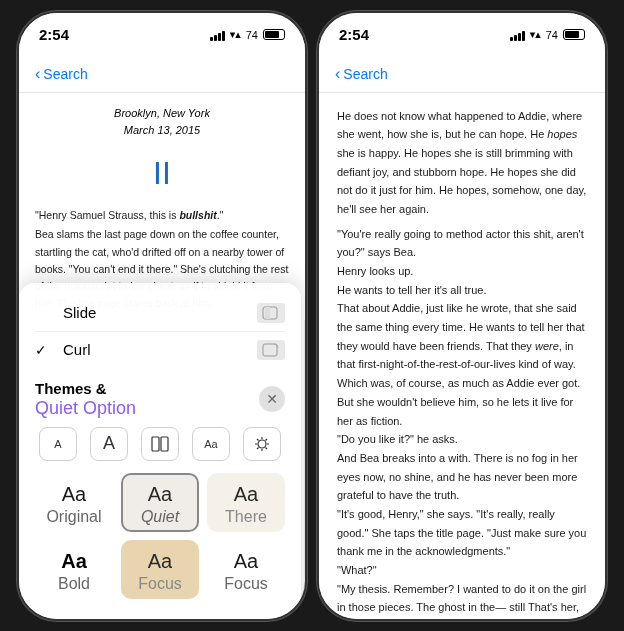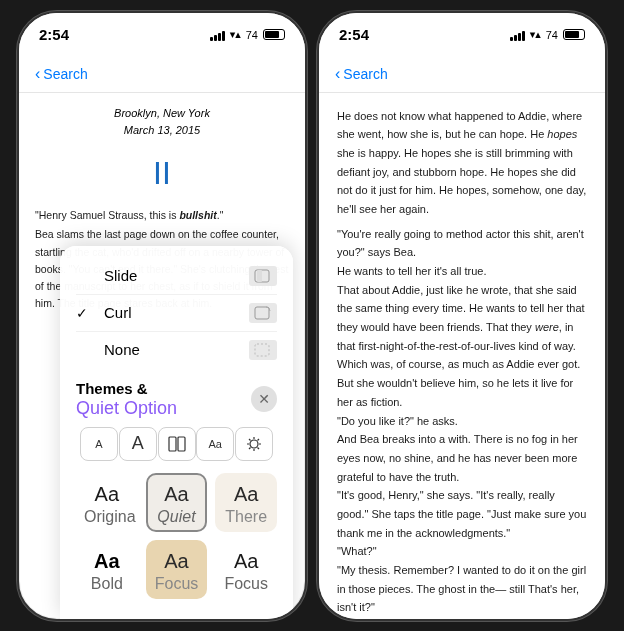--- a/index.html
+++ b/index.html
@@ -129,27 +129,26 @@
     }
 
     .book-italic { font-style: italic; }
     .book-bold { font-weight: bold; font-style: italic; }
 
     
     .overlay-panel {
       position: absolute;
       bottom: 0;
       left: 0;
-      right: 12px;
+      right: 4px;
       background: rgba(255,255,255,0.97);
       border-radius: 16px 16px 0 0;
       padding: 12px 16px 20px;
       box-shadow: 0 -4px 20px rgba(0,0,0,0.15);
       z-index: 20;
-      margin-left: 41px;
     }
 
     
     .transition-options {
       margin-bottom: 12px;
     }
 
     .transition-option {
       display: flex;
       align-items: center;
@@ -406,31 +405,20 @@
             <span>Curl</span>
           </span>
           <div class="transition-icon">
             <svg width="18" height="14">
               <rect x="1" y="1" width="14" height="12" rx="2" fill="none" stroke="#999" stroke-width="1"></rect>
               <path d="M12 1 Q16 1 16 5" fill="none" stroke="#aaa" stroke-width="1"></path>
               <path d="M10 1 L14 5" fill="#ddd" stroke="none"></path>
             </svg>
           </div>
         </div>
-        <div class="transition-option">
-          <span class="transition-label">
-            <span class="checkmark"></span>
-            <span>None</span>
-          </span>
-          <div class="transition-icon">
-            <svg width="18" height="14">
-              <rect x="1" y="1" width="14" height="12" rx="2" fill="none" stroke="#bbb" stroke-width="1" stroke-dasharray="2,2"></rect>
-            </svg>
-          </div>
-        </div>
       </div>
 
       <div class="themes-header">
         <div>
           <span class="themes-title">Themes &amp;</span>
           <br>
           <span class="quiet-option-text">Quiet Option</span>
         </div>
         <div class="close-btn">✕</div>
       </div>
@@ -531,20 +519,21 @@
     <div class="nav-bar">
       <div class="nav-back">
         <span class="nav-back-arrow">‹</span>
         <span>Search</span>
       </div>
     </div>
 
     <div class="book-content-right">
       <p>He does not know what happened to Addie, where she went, how she is, but he can hope. He <span class="book-italic">hopes</span> she is happy. He hopes she is still brimming with defiant joy, and stubborn hope. He hopes she did not do it just for him. He hopes, somehow, one day, he'll see her again.</p>
       <p style="margin-top:6px">"You're really going to method actor this shit, aren't you?" says Bea.</p>
+      <p> Henry looks up.</p>
       <p> He wants to tell her it's all true.</p>
       <p> That about Addie, just like he wrote, that she said the same thing every time. He wants to tell her that they would have been friends. That they <span class="book-italic">were</span>, in that first-night-of-the-rest-of-our-lives kind of way. Which was, of course, as much as Addie ever got.</p>
       <p> But she wouldn't believe him, so he lets it live for her as fiction.</p>
       <p> "Do you like it?" he asks.</p>
       <p> And Bea breaks into a with. There is no fog in her eyes now, no shine, and he has never been more grateful to have the truth.</p>
       <p> "It's good, Henry," she says. "It's really, really good." She taps the title page. "Just make sure you thank me in the acknowledgments."</p>
       <p> "What?"</p>
       <p> "My thesis. Remember? I wanted to do it on the girl in those pieces. The ghost in the— still That's her, isn't it?"</p>
 
     </div>

